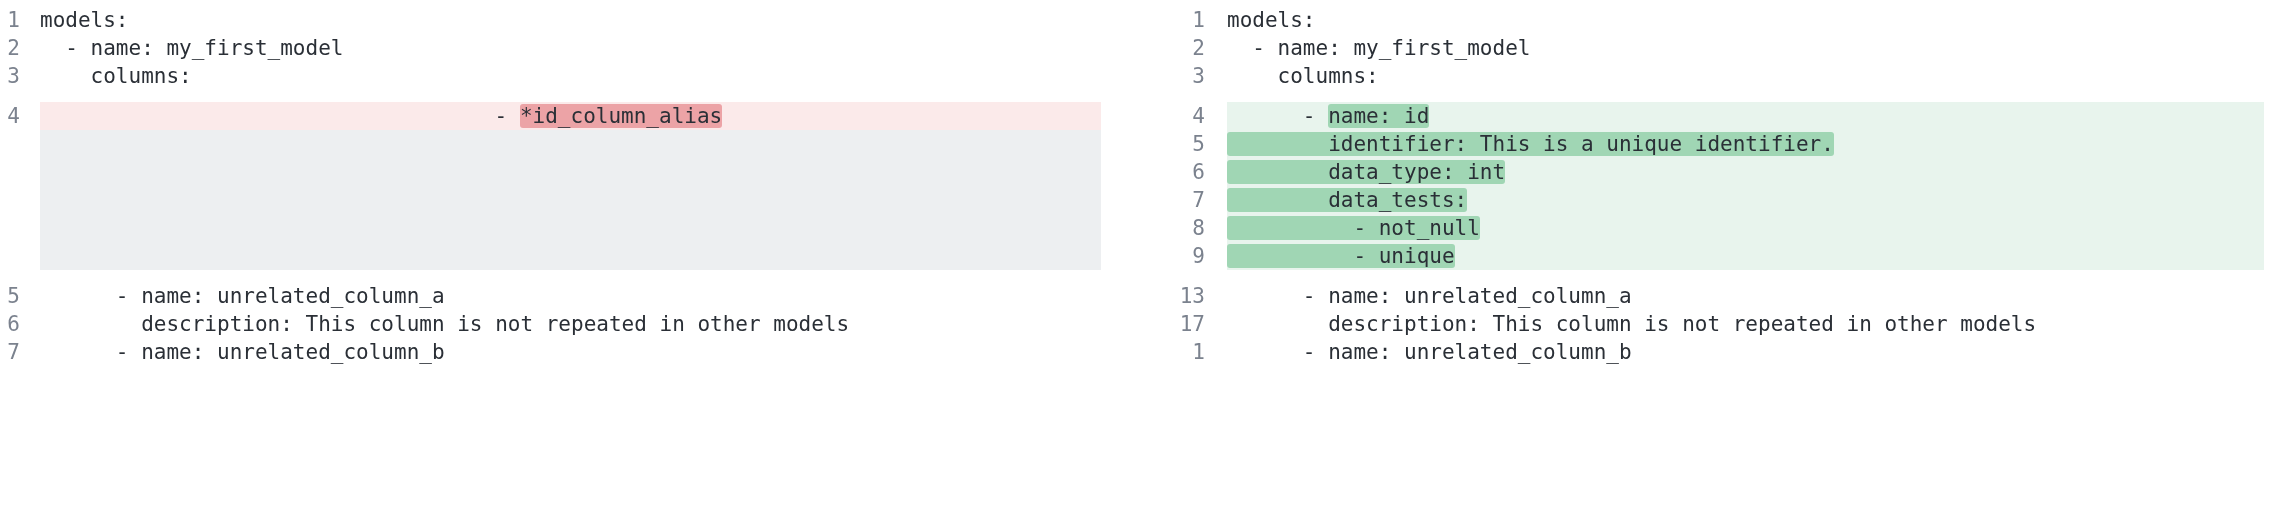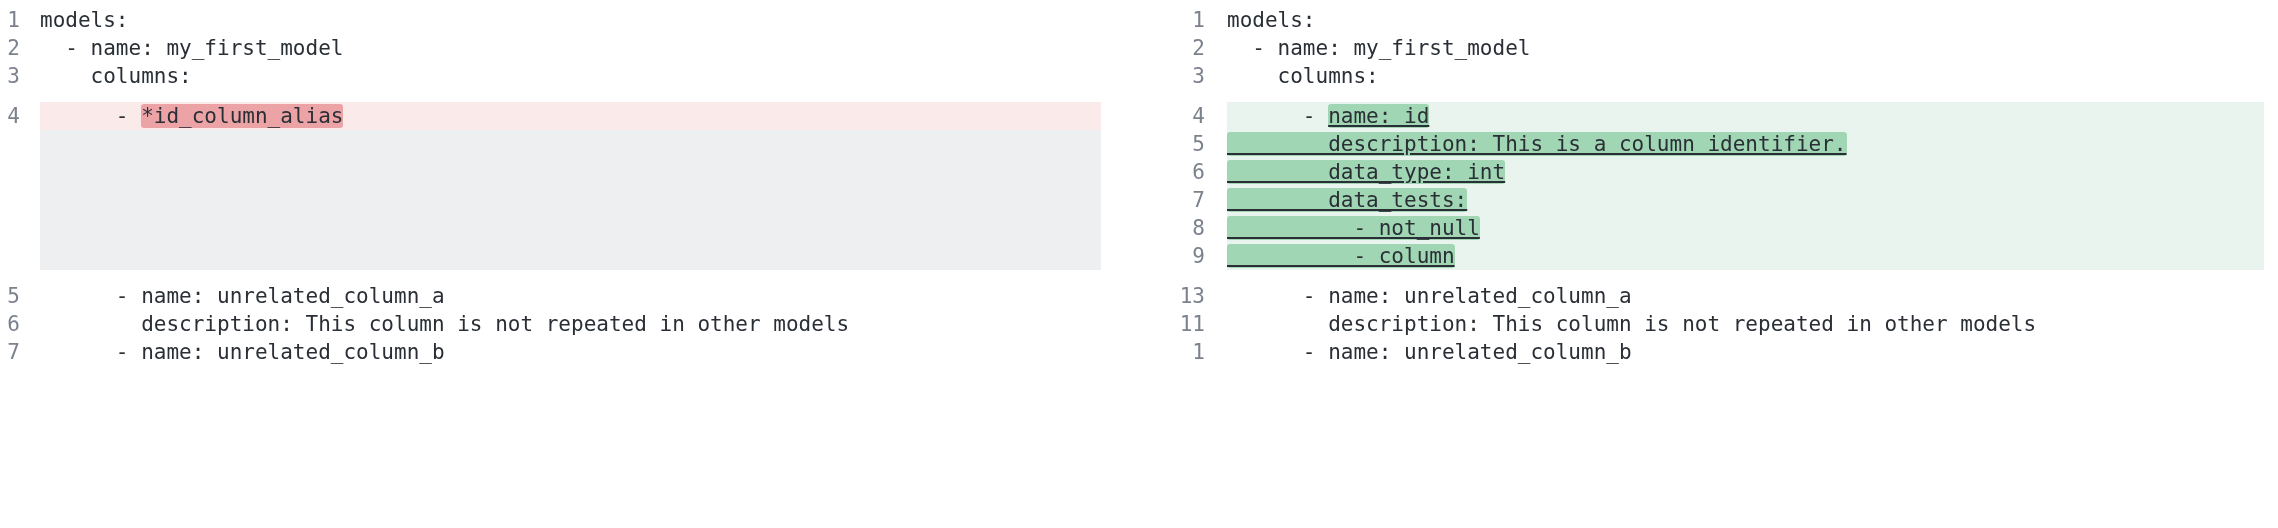--- a/index.html
+++ b/index.html
@@ -40,26 +40,26 @@
   }
   .panel.right .ln {
     flex: 0 0 68px;
     padding-right: 22px;
   }
   .code {
     flex: 1;
     white-space: pre;
     min-width: 0;
   }
-  .line.removed .code { background: var(--removed-line-bg, #fbeaea); }
+  .line.removed .code { background: var(--removed-line-bg, #fbeaea); text-align: center; }
   .line.added   .code { background: var(--added-line-bg,   #e8f4ed); }
 
   .hl { border-radius: 3px; }
   .removed .hl { background: var(--removed-word-bg, #eca3a6); }
-  .added   .hl { background: var(--added-word-bg,   #a0d6b4); text-decoration: underline; }
+  .added   .hl { background: var(--added-word-bg,   #a0d6b4); }
 
   .changed-block { margin: 12px 0; }
 
   .filler { height: 140px; }
   .filler .code { background: var(--filler-bg, #edeff1); }
 </style>
 </head>
 <body>
 
 <div class="diff">
@@ -120,46 +120,46 @@
       <span class="code"><span>    columns:</span><span class="hl"></span></span>
     </div>
 
     <div class="changed-block">
       <div class="line added">
         <span class="ln">4</span>
         <span class="code"><span>      - </span><span class="hl">name: id</span></span>
       </div>
       <div class="line added">
         <span class="ln">5</span>
-        <span class="code"><span></span><span class="hl">        description: This is a column identifier.</span></span>
+        <span class="code"><span></span><span class="hl">        identifier: This is a unique identifier.</span></span>
       </div>
       <div class="line added">
         <span class="ln">6</span>
         <span class="code"><span></span><span class="hl">        data_type: int</span></span>
       </div>
       <div class="line added">
         <span class="ln">7</span>
         <span class="code"><span></span><span class="hl">        data_tests:</span></span>
       </div>
       <div class="line added">
         <span class="ln">8</span>
         <span class="code"><span></span><span class="hl">          - not_null</span></span>
       </div>
       <div class="line added">
         <span class="ln">9</span>
-        <span class="code"><span></span><span class="hl">          - column</span></span>
+        <span class="code"><span></span><span class="hl">          - unique</span></span>
       </div>
     </div>
 
     <div class="line context">
       <span class="ln">13</span>
       <span class="code"><span>      - name: unrelated_column_a</span><span class="hl"></span></span>
     </div>
     <div class="line context">
-      <span class="ln">11</span>
+      <span class="ln">17</span>
       <span class="code"><span>        description: This column is not repeated in other models</span><span class="hl"></span></span>
     </div>
     <div class="line context">
       <span class="ln">1</span>
       <span class="code"><span>      - name: unrelated_column_b</span><span class="hl"></span></span>
     </div>
 
   </div>
 </div>
 

